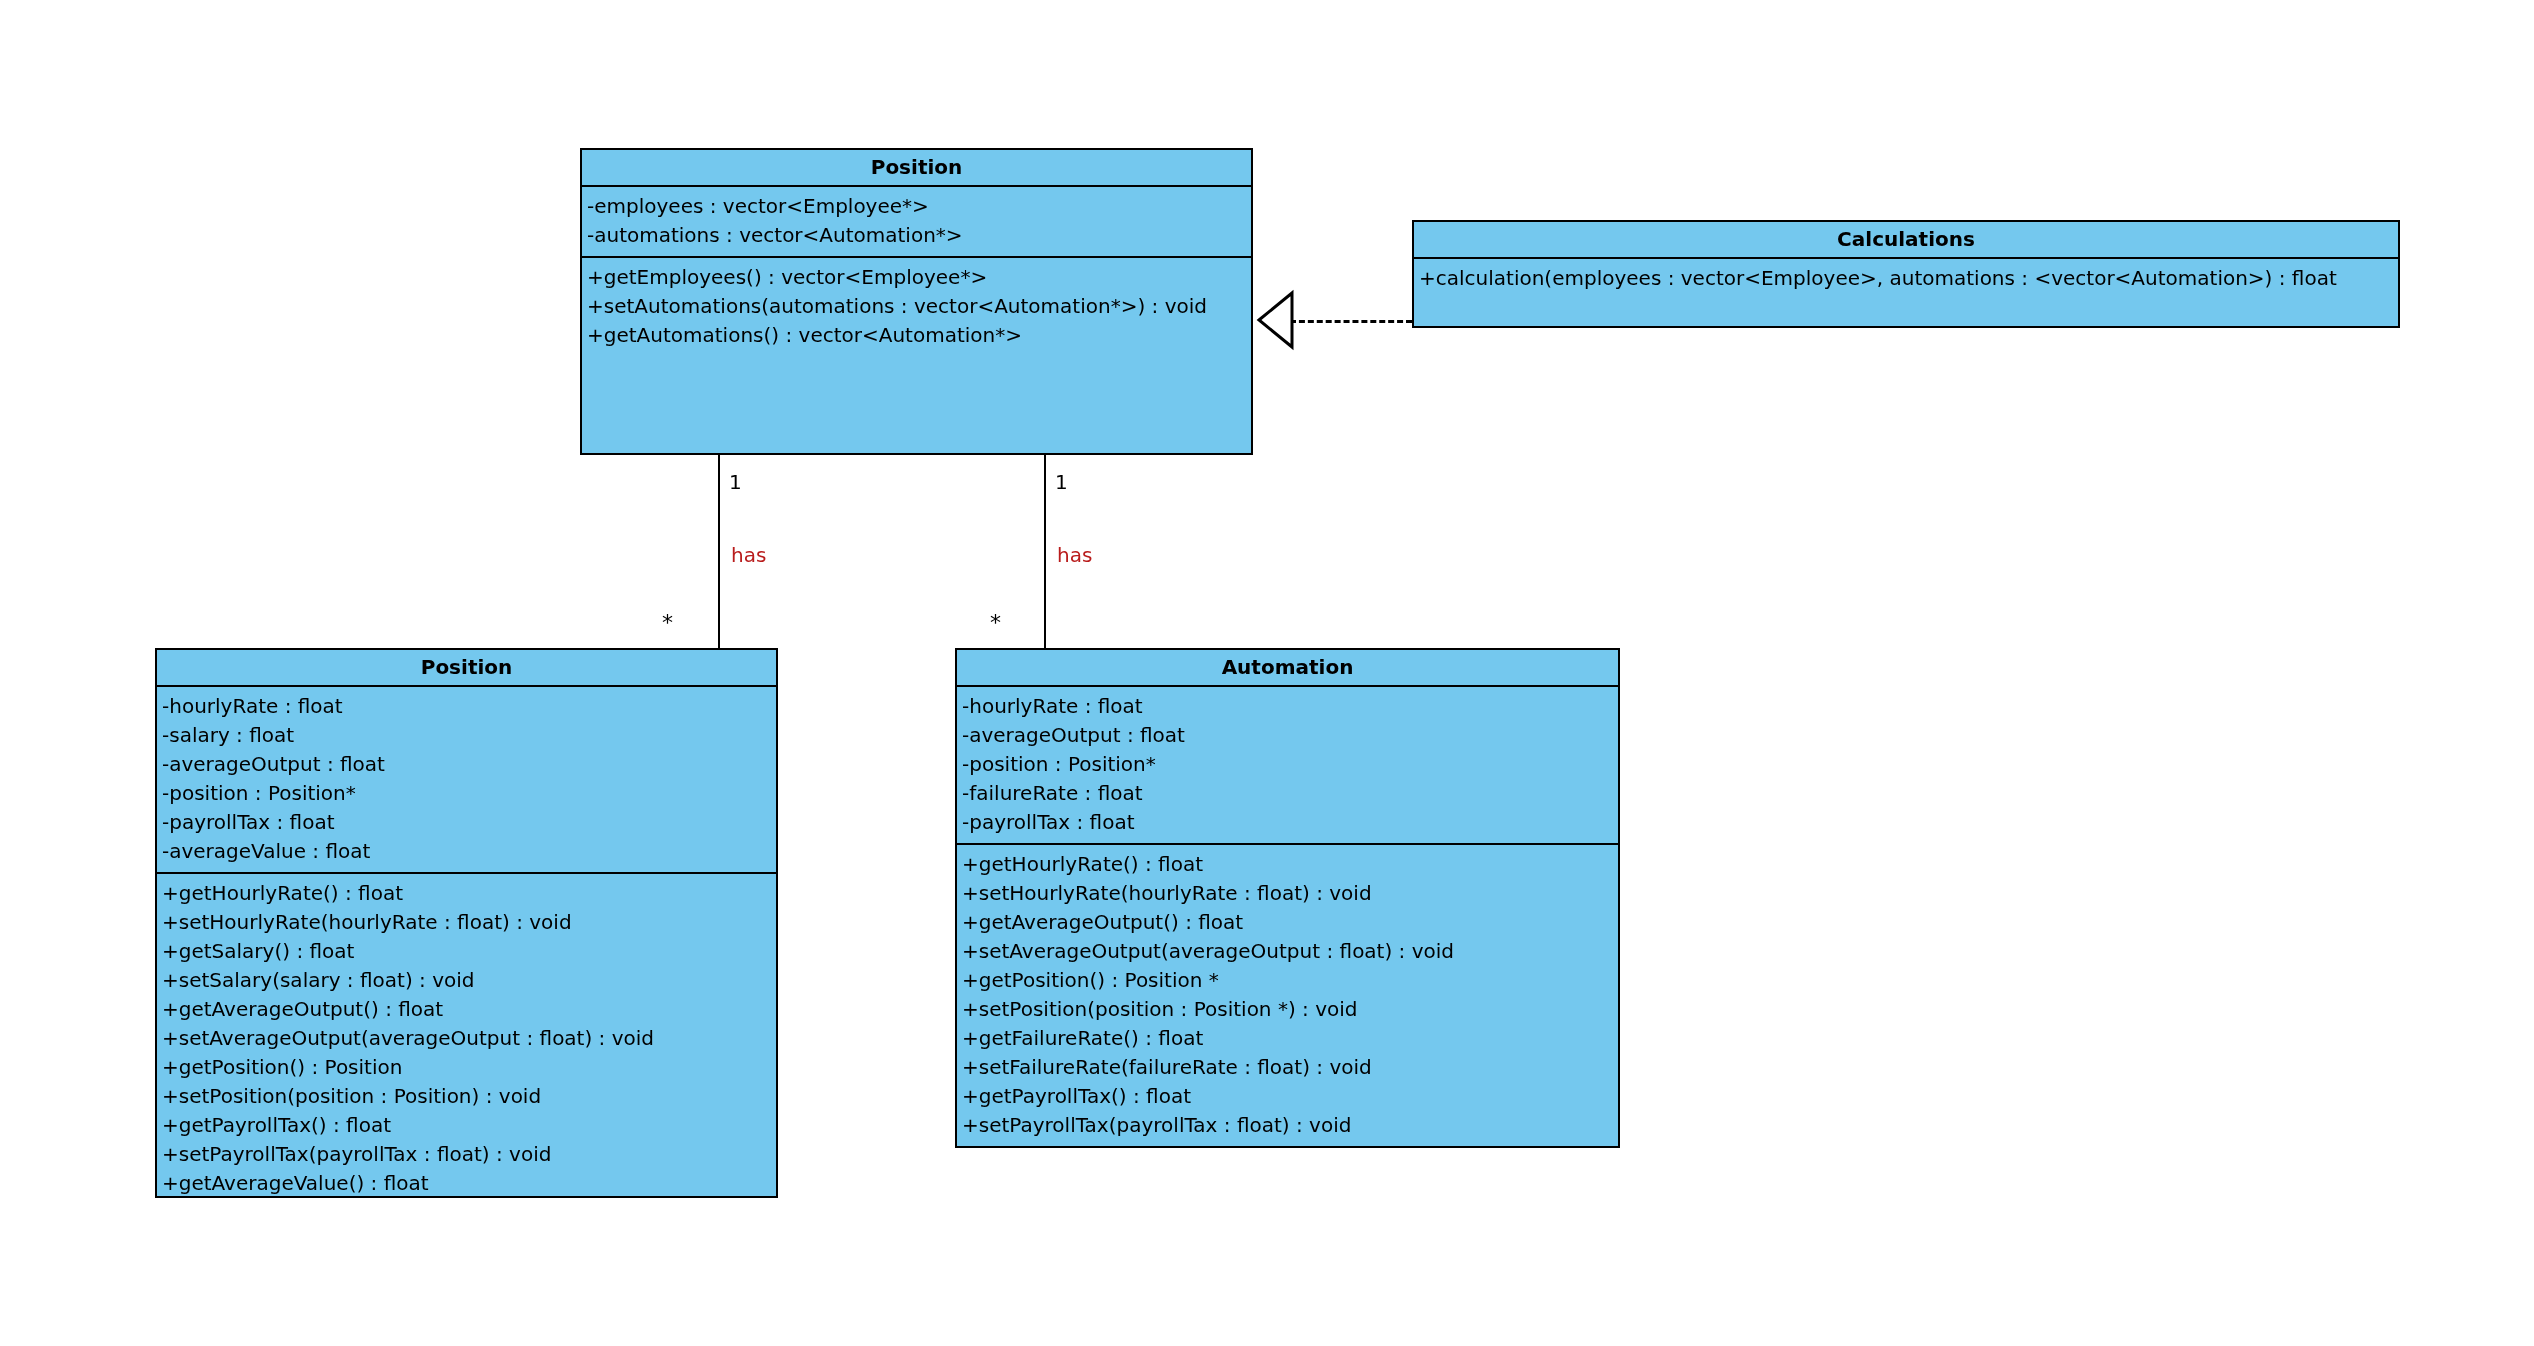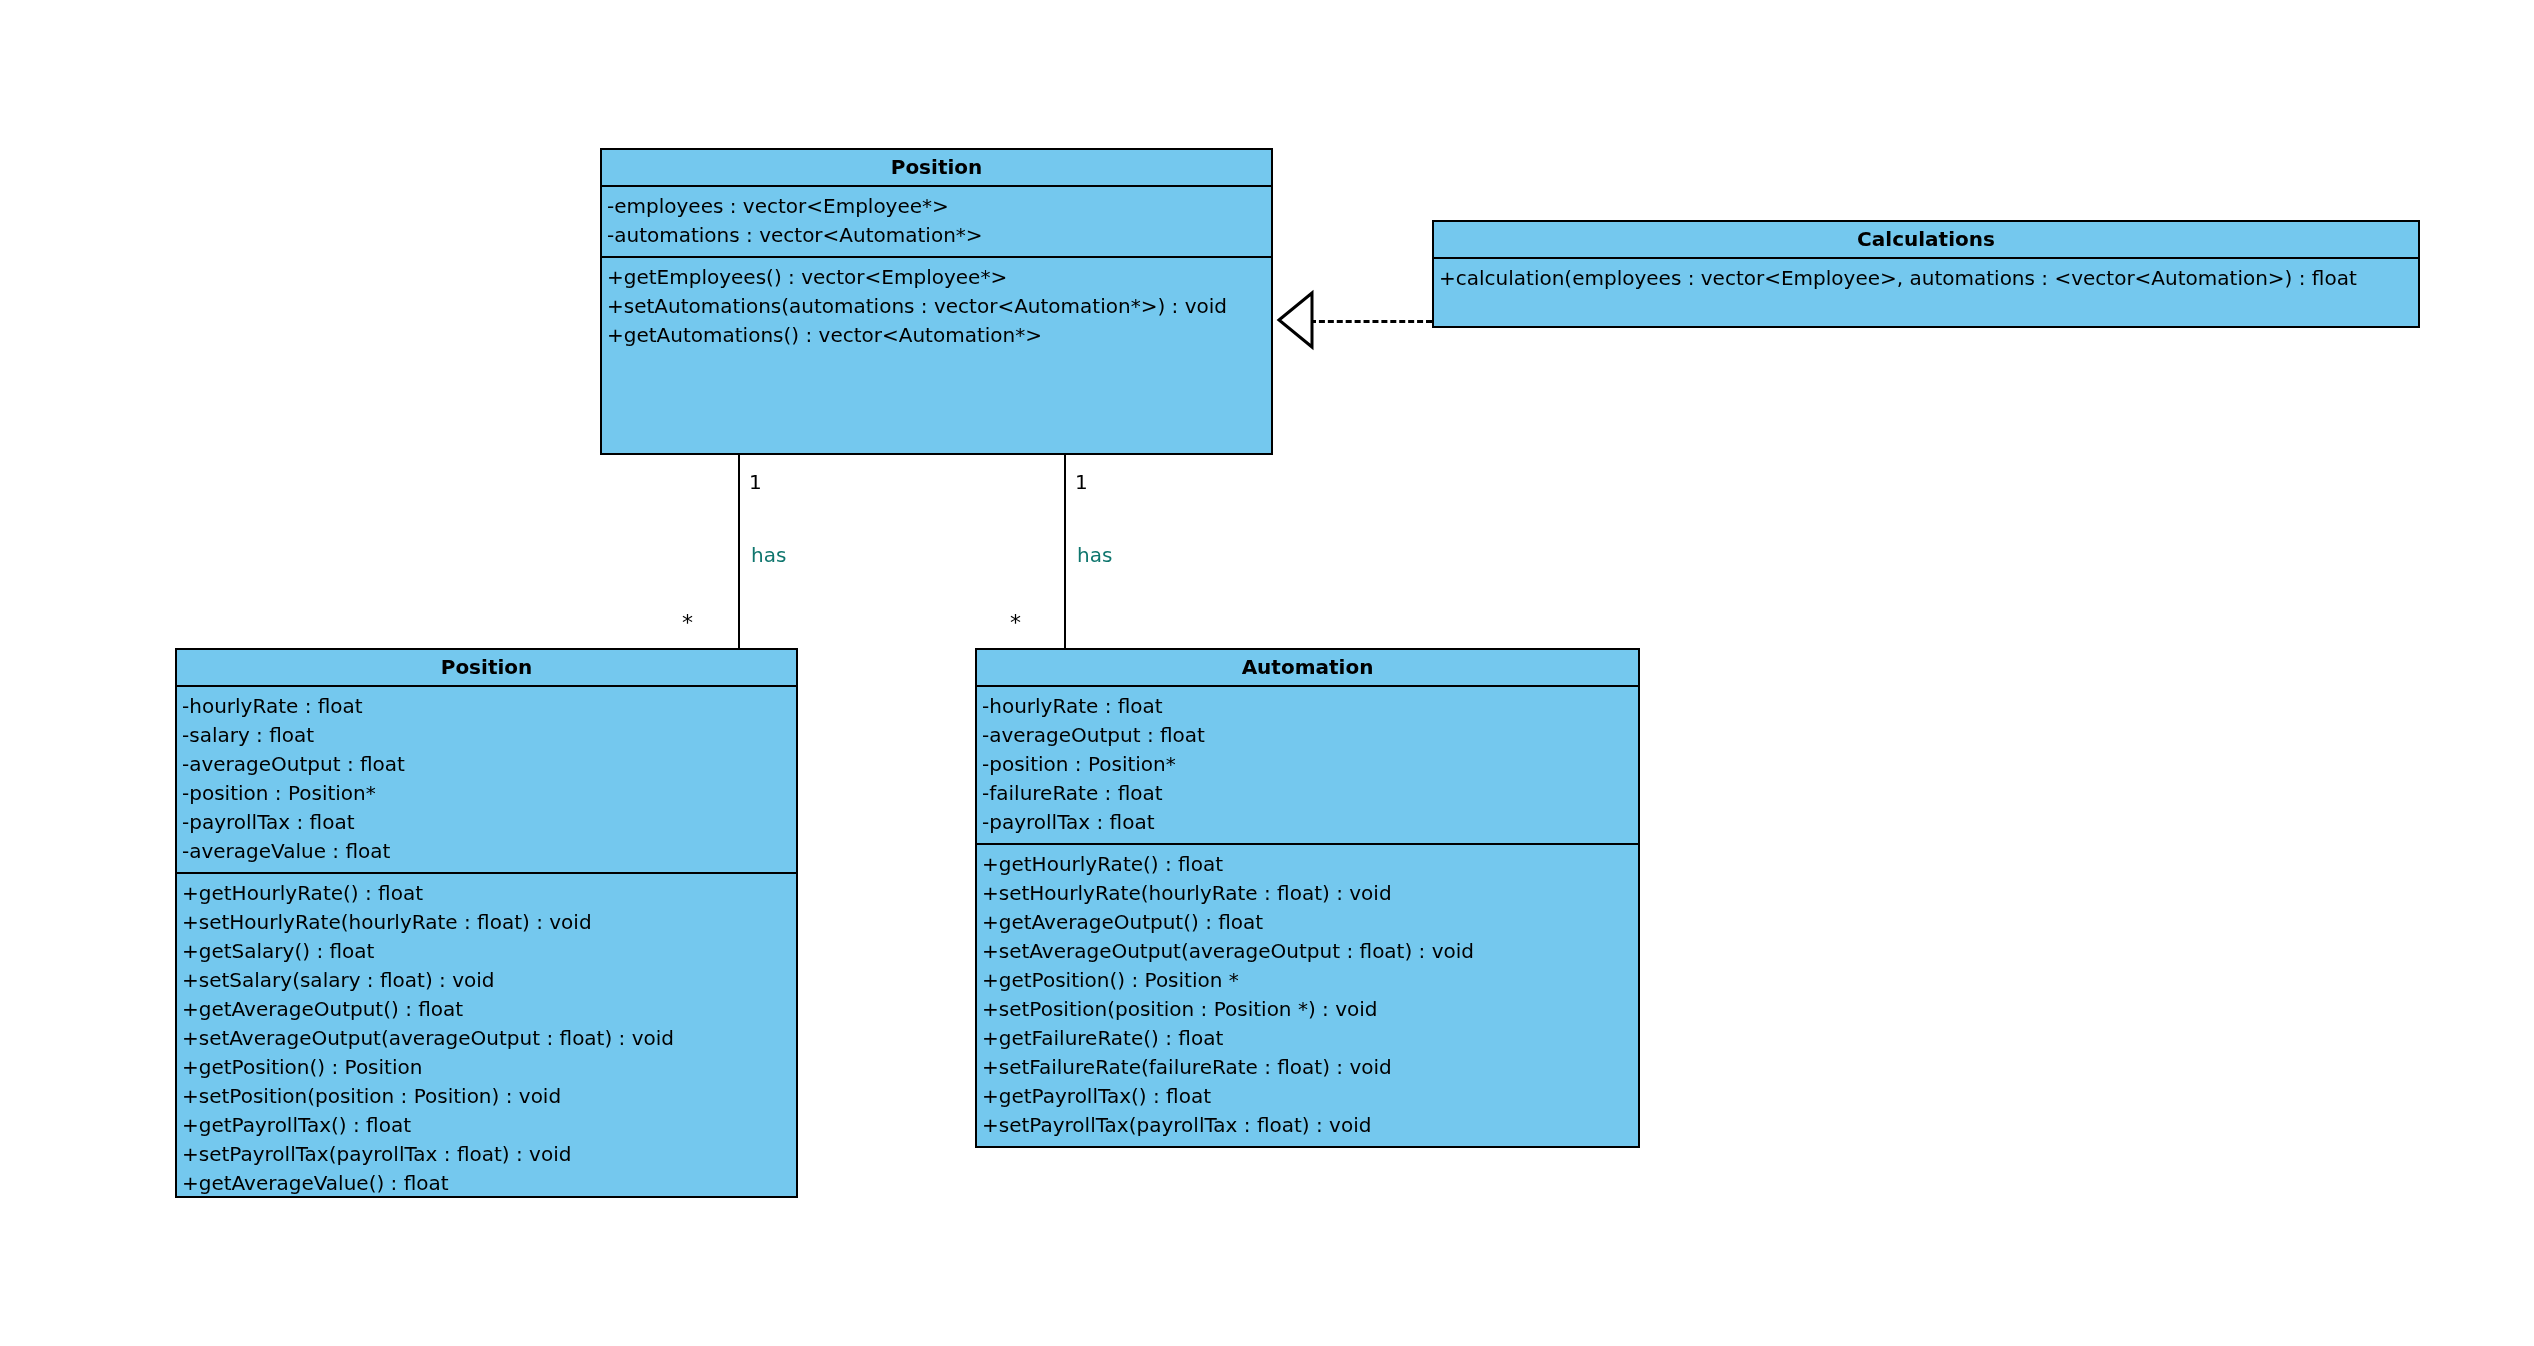--- a/index.html
+++ b/index.html
@@ -7,21 +7,20 @@
     padding: 0;
     background: #ffffff;
   }
   #canvas {
     position: relative;
     width: 2469px;
     height: 1346px;
     background: #ffffff;
     font-family: "DejaVu Sans", "Liberation Sans", sans-serif;
     overflow: hidden;
-    margin-left: 20px;
   }
 
   
   .uml-class {
     position: absolute;
     box-sizing: border-box;
     background: #74c8ee;
     border: 2px solid #000000;
     display: flex;
     flex-direction: column;
@@ -58,21 +57,21 @@
   
   .edge-v {
     position: absolute;
     width: 0;
     border-left: 2px solid #000000;
   }
   .edge-label {
     position: absolute;
     font-size: 20px;
     line-height: 1;
-    color: #0f766e;
+    color: #b91c1c;
     white-space: pre;
   }
   .edge-mult {
     position: absolute;
     font-size: 20px;
     line-height: 1;
     color: #000000;
     white-space: pre;
   }
   .edge-star {

